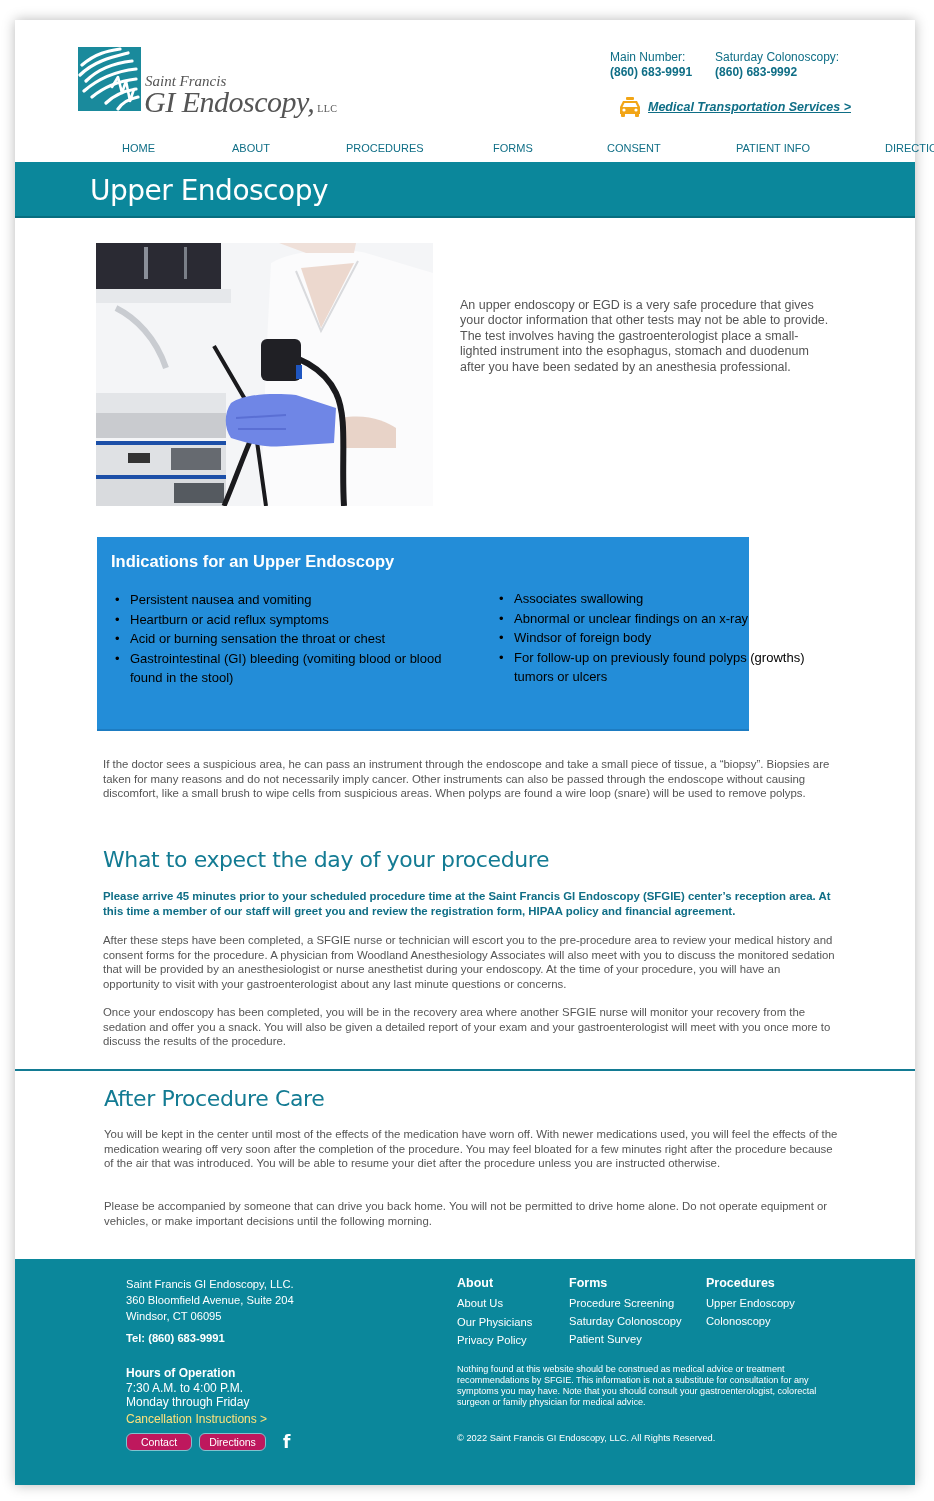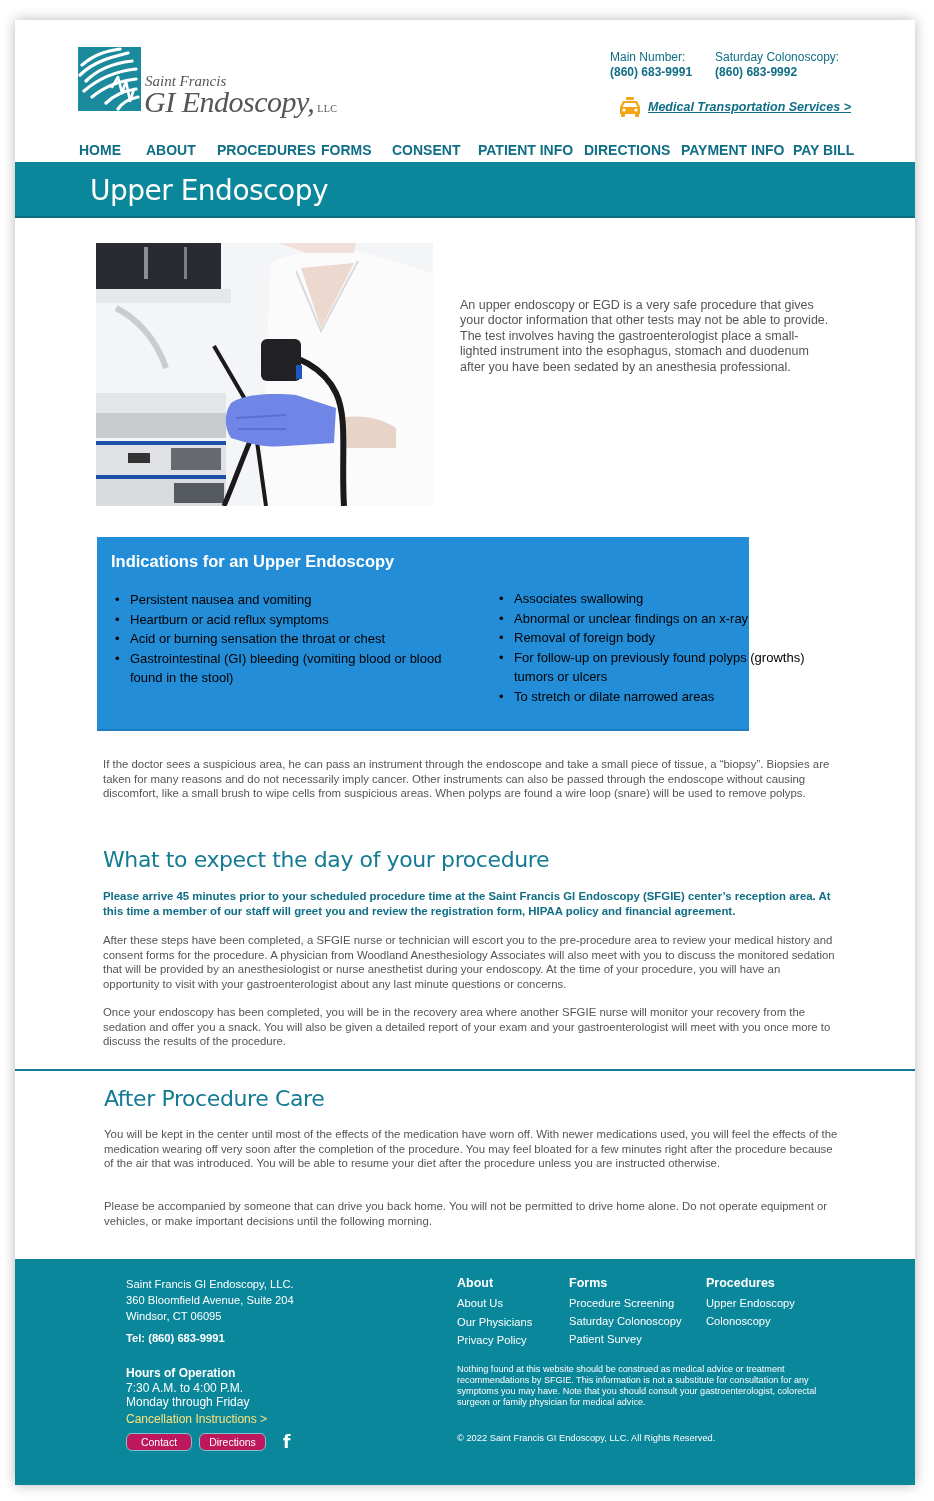--- a/index.html
+++ b/index.html
@@ -23,21 +23,21 @@
     .phones { position: absolute; left: 595px; top: 30px; display: flex; gap: 23px; }
     .phone-block { font-size: 12px; line-height: 15px; color: #0f6e86; }
     .phone-label { display: block; }
     .phone-num { display: block; font-weight: bold; }
 
     .transport { position: absolute; left: 603px; top: 76px; display: flex; align-items: center; gap: 6px; }
     .taxi-icon { width: 24px; height: 22px; position: relative; }
     .transport-link { font-size: 12.5px; font-weight: bold; font-style: italic; color: #0f6e86; text-decoration: underline; white-space: nowrap; }
 
     .nav { position: absolute; left: 64px; top: 122px; display: flex; }
-    .nav-item { font-size: 14px; font-weight: bold; color: #0f6e86; white-space: nowrap; }
+    .nav-item { font-size: 11px; font-weight: normal; color: #0f6e86; white-space: nowrap; margin-left: 43px; }
 
     .banner { position: absolute; left: 0; top: 142px; width: 900px; height: 56px; background: #0b879b; border-bottom: 2px solid #086e80; }
     .banner-title { position: absolute; left: 75px; top: 12px; font-size: 28px; color: #ffffff; font-family: "DejaVu Sans", sans-serif; font-weight: normal; letter-spacing: -0.5px; }
 
     
     .hero { position: absolute; left: 81px; top: 223px; width: 337px; height: 263px; background: #f2f3f5; overflow: hidden; }
     .intro { position: absolute; left: 445px; top: 278px; width: 370px; }
     .intro-title { font-family: "DejaVu Sans", sans-serif; font-size: 22px; color: #137b93; font-weight: normal; letter-spacing: -0.3px; margin-bottom: 9px; }
     .intro-text { font-size: 12.5px; line-height: 15.4px; color: #555; }
 
@@ -183,23 +183,22 @@
     <h3 class="ind-title">Indications for an Upper Endoscopy</h3>
     <ul class="ind-col left">
       <li class="ind-item">Persistent nausea and vomiting</li>
       <li class="ind-item">Heartburn or acid reflux symptoms</li>
       <li class="ind-item">Acid or burning sensation the throat or chest</li>
       <li class="ind-item">Gastrointestinal (GI) bleeding (vomiting blood or blood found in the stool)</li>
     </ul>
     <ul class="ind-col right">
       <li class="ind-item">Associates swallowing</li>
       <li class="ind-item">Abnormal or unclear findings on an x-ray</li>
-      <li class="ind-item">Removal of foreign body</li>
+      <li class="ind-item">Windsor of foreign body</li>
       <li class="ind-item">For follow-up on previously found polyps (growths) tumors or ulcers</li>
-      <li class="ind-item">To stretch or dilate narrowed areas</li>
     </ul>
   </div>
 
   <p class="para" style="top:737px">If the doctor sees a suspicious area, he can pass an instrument through the endoscope and take a small piece of tissue, a “biopsy”. Biopsies are taken for many reasons and do not necessarily imply cancer.  Other instruments can also be passed through the endoscope without causing discomfort, like a small brush to wipe cells from suspicious areas.  When polyps are found a wire loop (snare) will be used to remove polyps.</p>
 
   <h2 class="section-title" style="top:827px">What to expect the day of your procedure</h2>
   <p class="lead" style="top:869px">Please arrive 45 minutes prior to your scheduled procedure time at the Saint Francis GI Endoscopy (SFGIE) center’s reception area. At this time a member of our staff will greet you and review the registration form, HIPAA policy and financial agreement.</p>
   <p class="para" style="top:913px">After these steps have been completed, a SFGIE nurse or technician will escort you to the pre-procedure area to review your medical history and consent forms for the procedure. A physician from Woodland Anesthesiology Associates will also meet with you to discuss the monitored sedation that will be provided by an anesthesiologist or nurse anesthetist during your endoscopy. At the time of your procedure, you will have an opportunity to visit with your gastroenterologist about any last minute questions or concerns.</p>
   <p class="para" style="top:985px">Once your endoscopy has been completed, you will be in the recovery area where another SFGIE nurse will monitor your recovery from the sedation and offer you a snack. You will also be given a detailed report of your exam and your gastroenterologist will meet with you once more to discuss the results of the procedure.</p>
 

